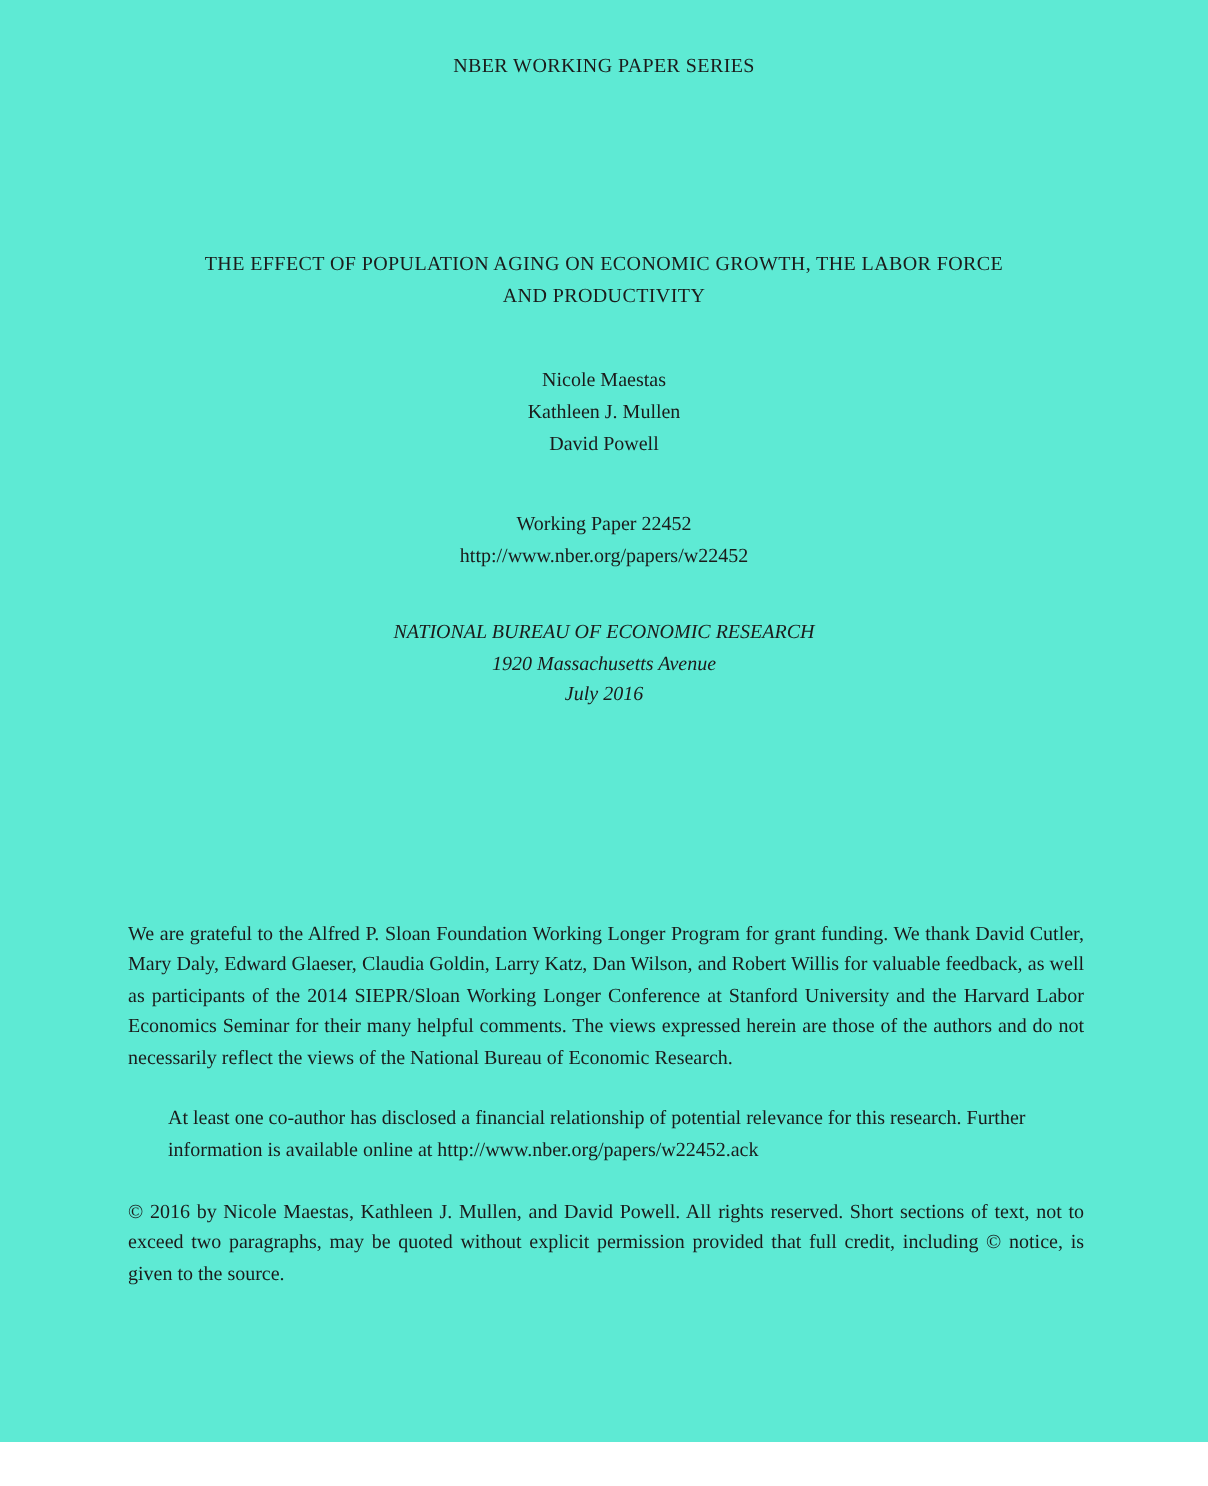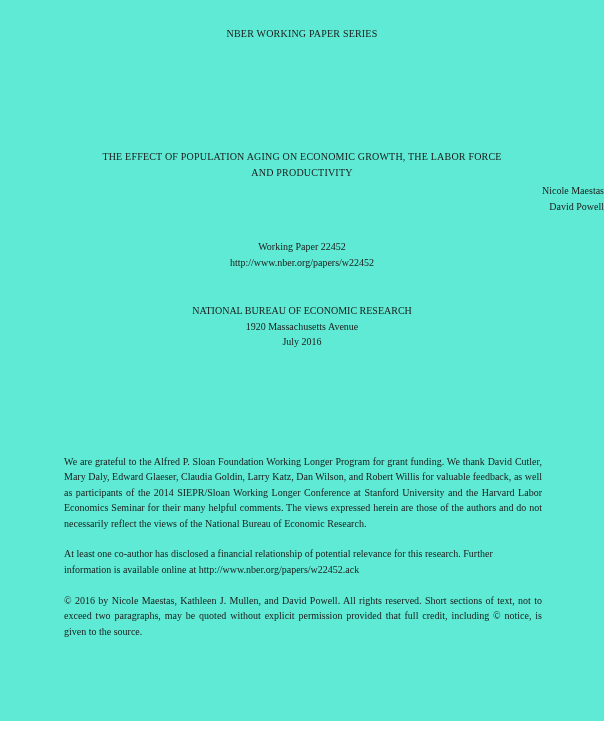--- a/index.html
+++ b/index.html
@@ -18,63 +18,65 @@
     box-sizing: border-box;
     overflow: hidden;
   }
   .center { text-align: center; }
   .series-header {
     padding-top: 26px;
     line-height: 16px;
     letter-spacing: 0.2px;
   }
   .title-block {
-    margin-top: 107px;
+    margin-top: 83px;
     line-height: 16px;
     letter-spacing: 0.2px;
   }
   .authors-block {
-    margin-top: 2px;
+    margin-top: 26px;
     line-height: 16px;
-    text-align: right;
   }
   .wp-block {
     margin-top: 24px;
     line-height: 16px;
   }
   .inst-block {
-    margin-top: 32px;
+    margin-top: 22px;
     line-height: 15.5px;
+    font-style: italic;
   }
   .notes {
     margin: 104px 62px 0 64px;
     line-height: 15.6px;
   }
   .notes .para {
     margin: 0 0 15px 0;
     text-align: justify;
   }
   .notes .para.left-aligned {
     text-align: left;
+    margin-left: 20px;
   }
 </style>
 </head>
 <body>
 
 <div class="page">
 
   <div class="series-header center">NBER WORKING PAPER SERIES</div>
 
   <div class="title-block center">
     <div>THE EFFECT OF POPULATION AGING ON ECONOMIC GROWTH, THE LABOR FORCE</div>
     <div>AND PRODUCTIVITY</div>
   </div>
 
   <div class="authors-block center">
     <div>Nicole Maestas</div>
+    <div>Kathleen J. Mullen</div>
     <div>David Powell</div>
   </div>
 
   <div class="wp-block center">
     <div>Working Paper 22452</div>
     <div>http://www.nber.org/papers/w22452</div>
   </div>
 
   <div class="inst-block center">
     <div>NATIONAL BUREAU OF ECONOMIC RESEARCH</div>

